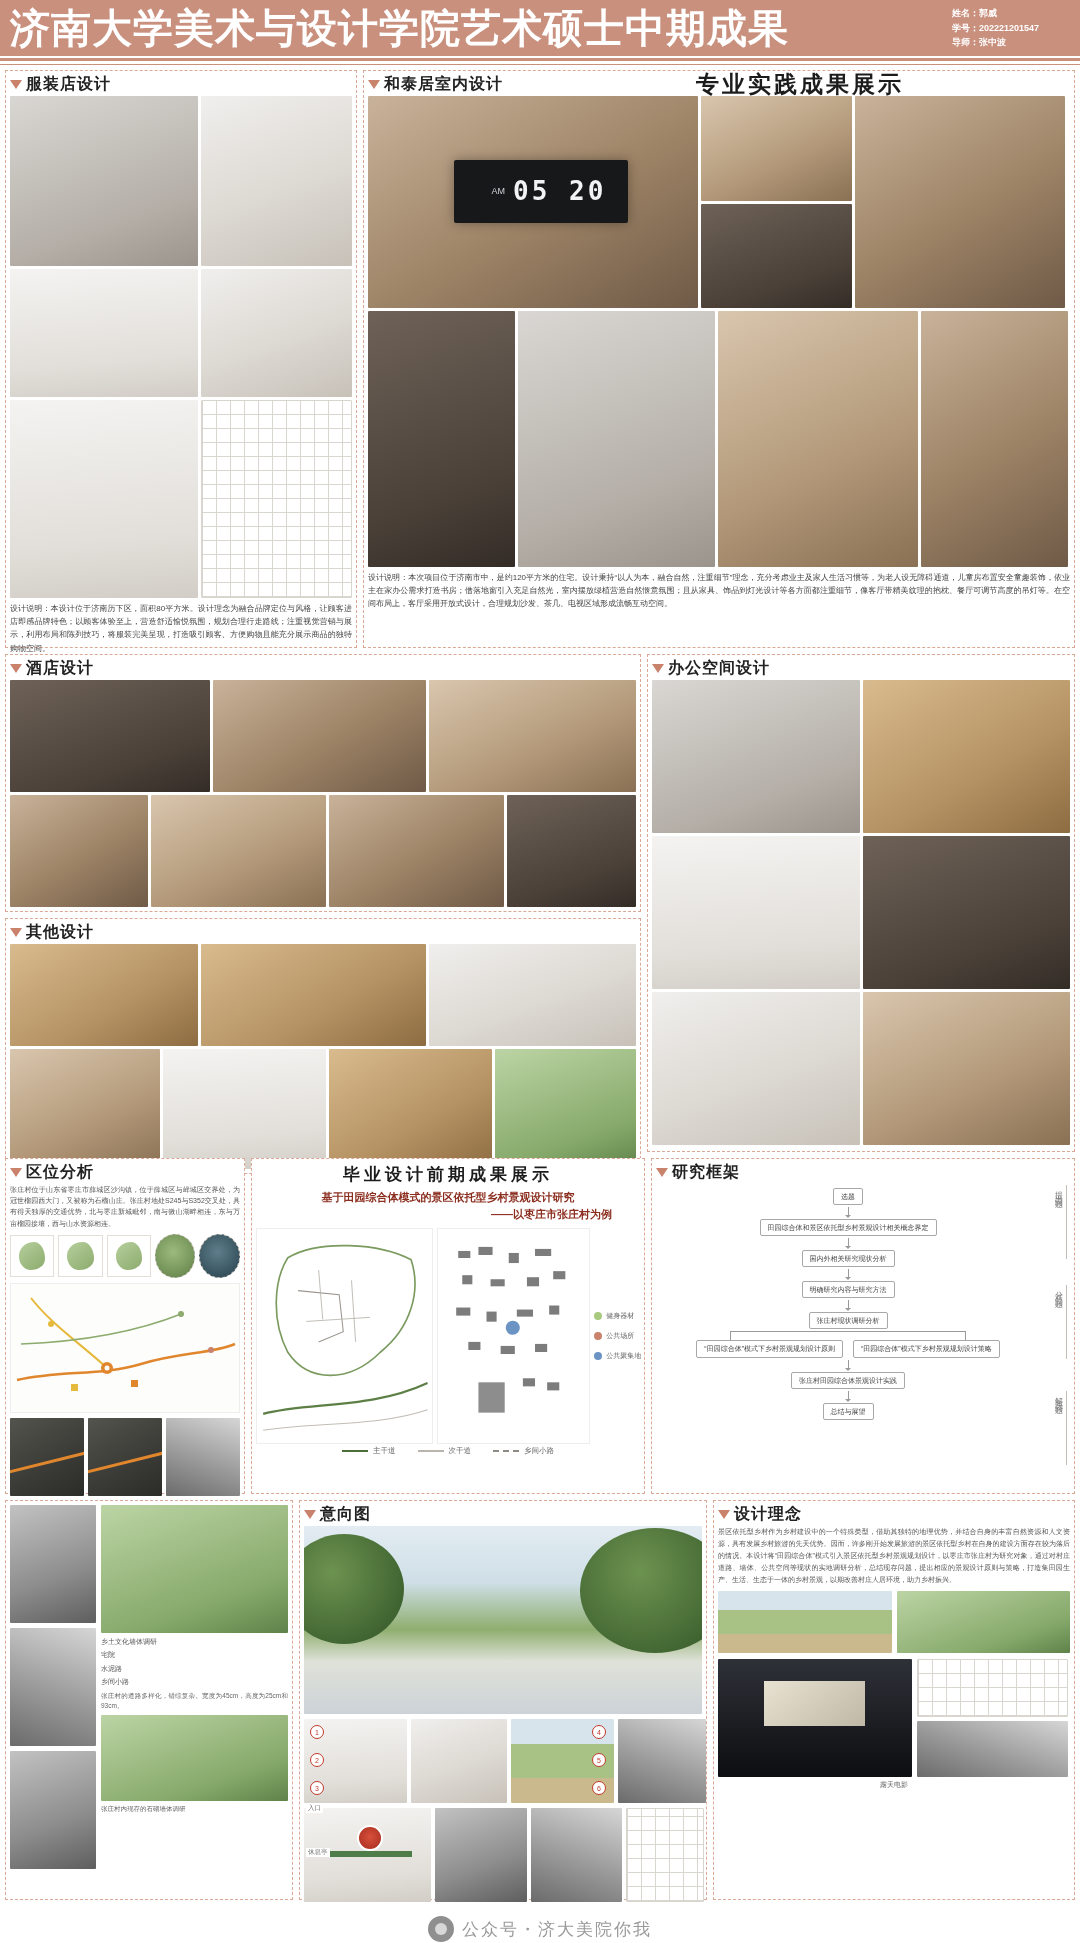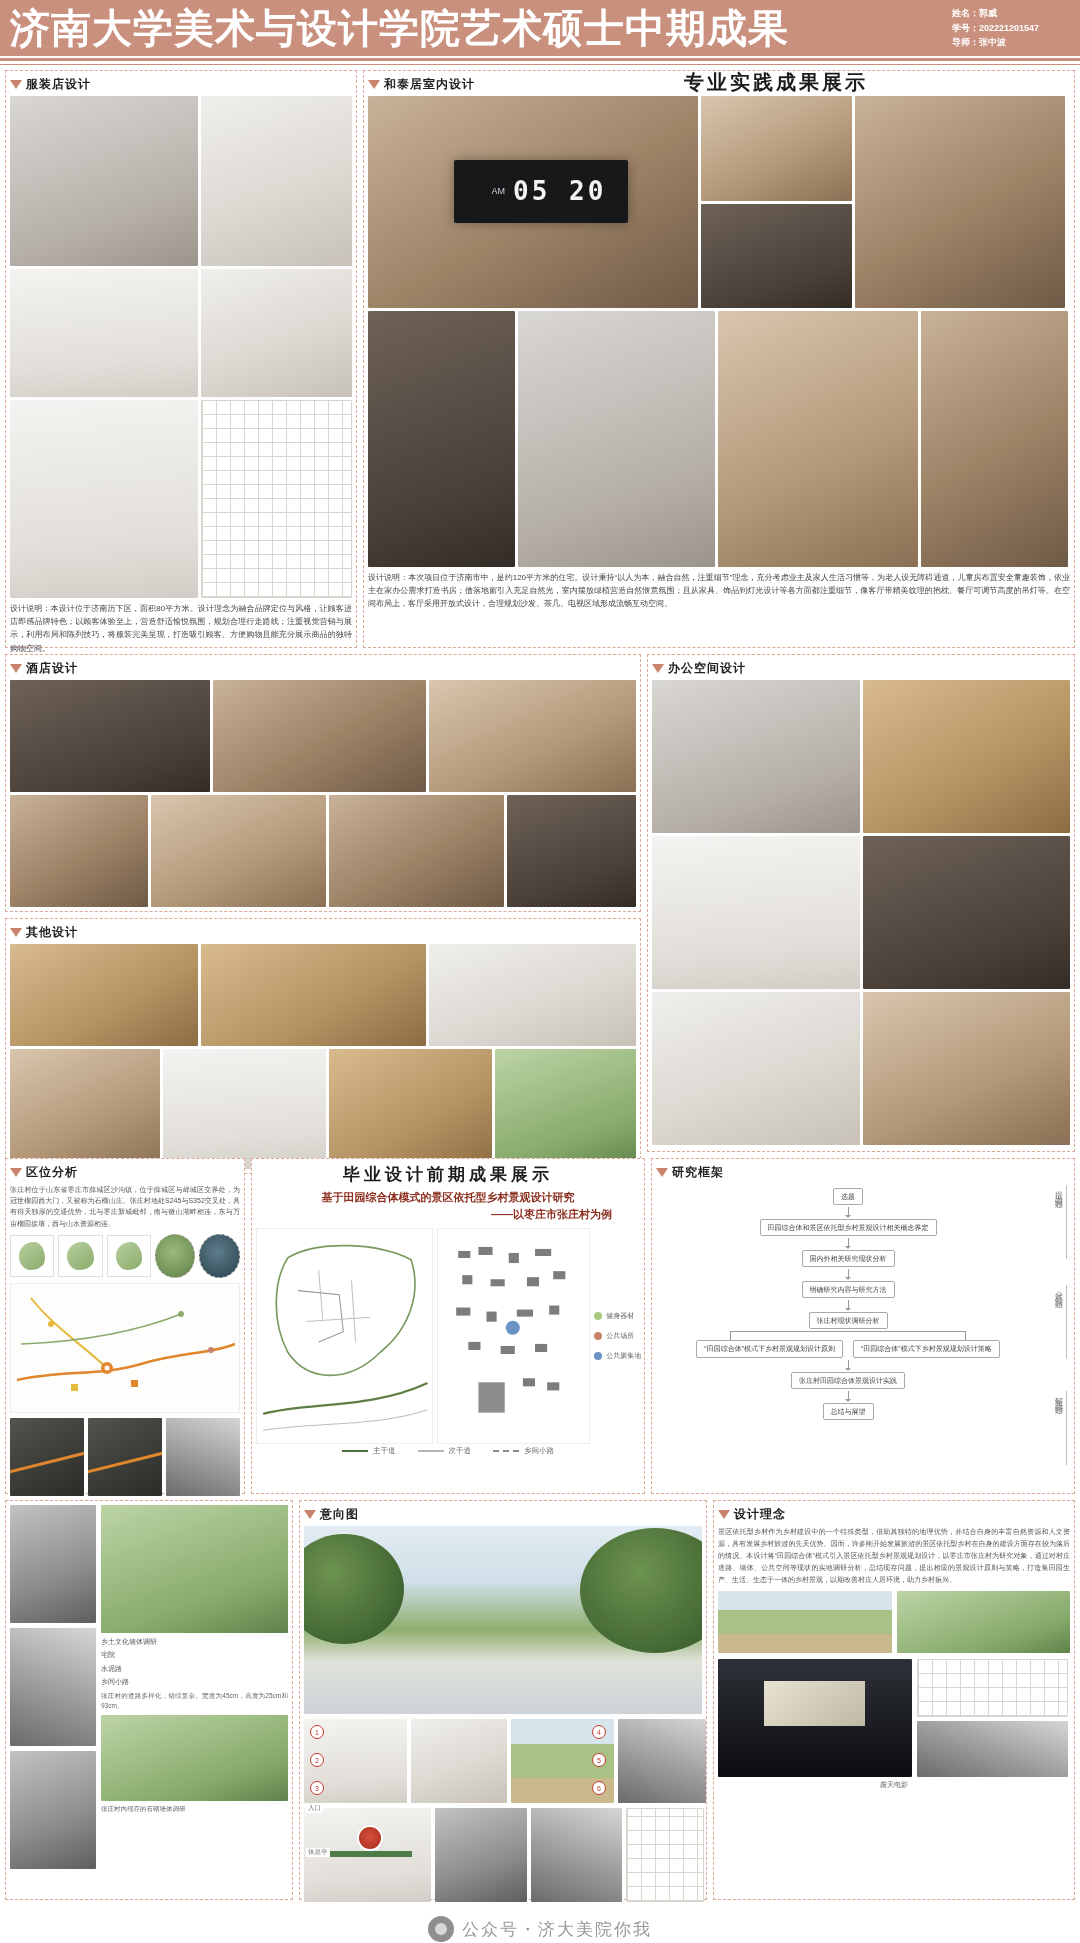--- a/index.html
+++ b/index.html
@@ -10,21 +10,21 @@
   .band .title{color:#fff;font-family:"DejaVu Serif","Liberation Serif",serif;font-weight:700;font-size:40px;letter-spacing:1px;white-space:nowrap;}
   .band .info{color:#fff;font-size:9px;line-height:1.6;font-weight:700;min-width:118px;}
   .rule1{height:3px;background:#c9907e;margin-top:2px;}
   .rule2{height:1px;background:#c9907e;margin-top:3px;}
   
   .content{padding:5px 5px 0 5px;display:flex;flex-direction:column;gap:6px;}
   .row{display:flex;gap:6px;}
   .sec{border:1px dashed #dca896;padding:4px;box-sizing:border-box;position:relative;background:#fff;}
   .sec-head{display:flex;align-items:center;gap:4px;height:18px;margin-bottom:3px;}
   .marker{width:0;height:0;border-left:6px solid transparent;border-right:6px solid transparent;border-top:9px solid #c9826b;flex:0 0 auto;}
-  .sec-label{font-family:"DejaVu Serif","Liberation Serif",serif;font-weight:700;font-size:12px;color:#222;letter-spacing:1px;white-space:nowrap;}
+  .sec-label{font-family:"DejaVu Serif","Liberation Serif",serif;font-weight:700;font-size:16px;color:#222;letter-spacing:1px;white-space:nowrap;}
   .callig{font-family:"DejaVu Serif","Liberation Serif",serif;font-weight:700;color:#1c1c1c;}
   .desc{font-size:8px;color:#444;line-height:1.65;text-align:justify;margin-top:4px;}
   
   .ph{position:relative;overflow:hidden;border-radius:1px;}
   .g-light{background:linear-gradient(160deg,#f0efed,#ddd9d3 55%,#c7c1b8);}
   .g-white{background:linear-gradient(175deg,#f4f3f1,#e2dfda 70%,#d2cdc6);}
   .g-warm{background:linear-gradient(150deg,#c8b299,#9d8366 55%,#6f5a47);}
   .g-tan{background:linear-gradient(155deg,#d9c6ae,#b29878 60%,#8a7054);}
   .g-dark{background:linear-gradient(160deg,#6e6258,#4a4038 70%,#332c26);}
   .g-wood{background:linear-gradient(150deg,#d8bb8e,#b59263 60%,#8d6c42);}
@@ -48,21 +48,21 @@
   
   .cl-grid{display:grid;grid-template-columns:55% 44%;grid-template-rows:170px 128px 198px;gap:3px;}
   .ht-a{display:grid;grid-template-columns:47% 21.5% 30%;gap:3px;height:212px;}
   .ht-stack{display:flex;flex-direction:column;gap:3px;}
   .ht-stack .ph{flex:1;}
   .ht-b{display:grid;grid-template-columns:21% 28% 28.5% 21%;gap:3px;height:256px;margin-top:3px;}
   .clock{position:absolute;left:26%;top:30%;width:48%;height:30%;background:#17181a;border-radius:2px;
          display:flex;align-items:center;justify-content:center;gap:8px;box-shadow:0 0 12px rgba(0,0,0,.35);padding-left:16px;}
   .clock .am{color:#cfd2d6;font-size:9px;}
   .clock .tm{color:#f2f3f4;font-family:"DejaVu Sans Mono","Liberation Mono",monospace;font-size:26px;font-weight:700;letter-spacing:3px;}
-  .practice-heading{position:absolute;left:320px;top:-2px;font-size:20px;letter-spacing:3px;white-space:nowrap;}
+  .practice-heading{position:absolute;left:332px;top:-2px;font-size:23px;letter-spacing:3px;white-space:nowrap;}
   
   .hot-a{display:grid;grid-template-columns:32% 34% 33%;gap:3px;height:112px;}
   .hot-b{display:grid;grid-template-columns:22% 28% 28% 20.5%;gap:3px;height:112px;margin-top:3px;}
   .oth-a{display:grid;grid-template-columns:30% 36% 33%;gap:3px;height:102px;}
   .oth-b{display:grid;grid-template-columns:24% 26% 26% 22.5%;gap:3px;height:120px;margin-top:3px;}
   .off{display:grid;grid-template-columns:1fr 1fr;grid-auto-rows:153px;gap:3px;}
   
   .loc-desc{font-size:7px;color:#555;line-height:1.6;text-align:justify;}
   .loc-maps{display:flex;gap:4px;margin-top:5px;align-items:center;}
   .blob{width:46px;height:40px;background:#fff;border:1px solid #e3ded8;position:relative;}

